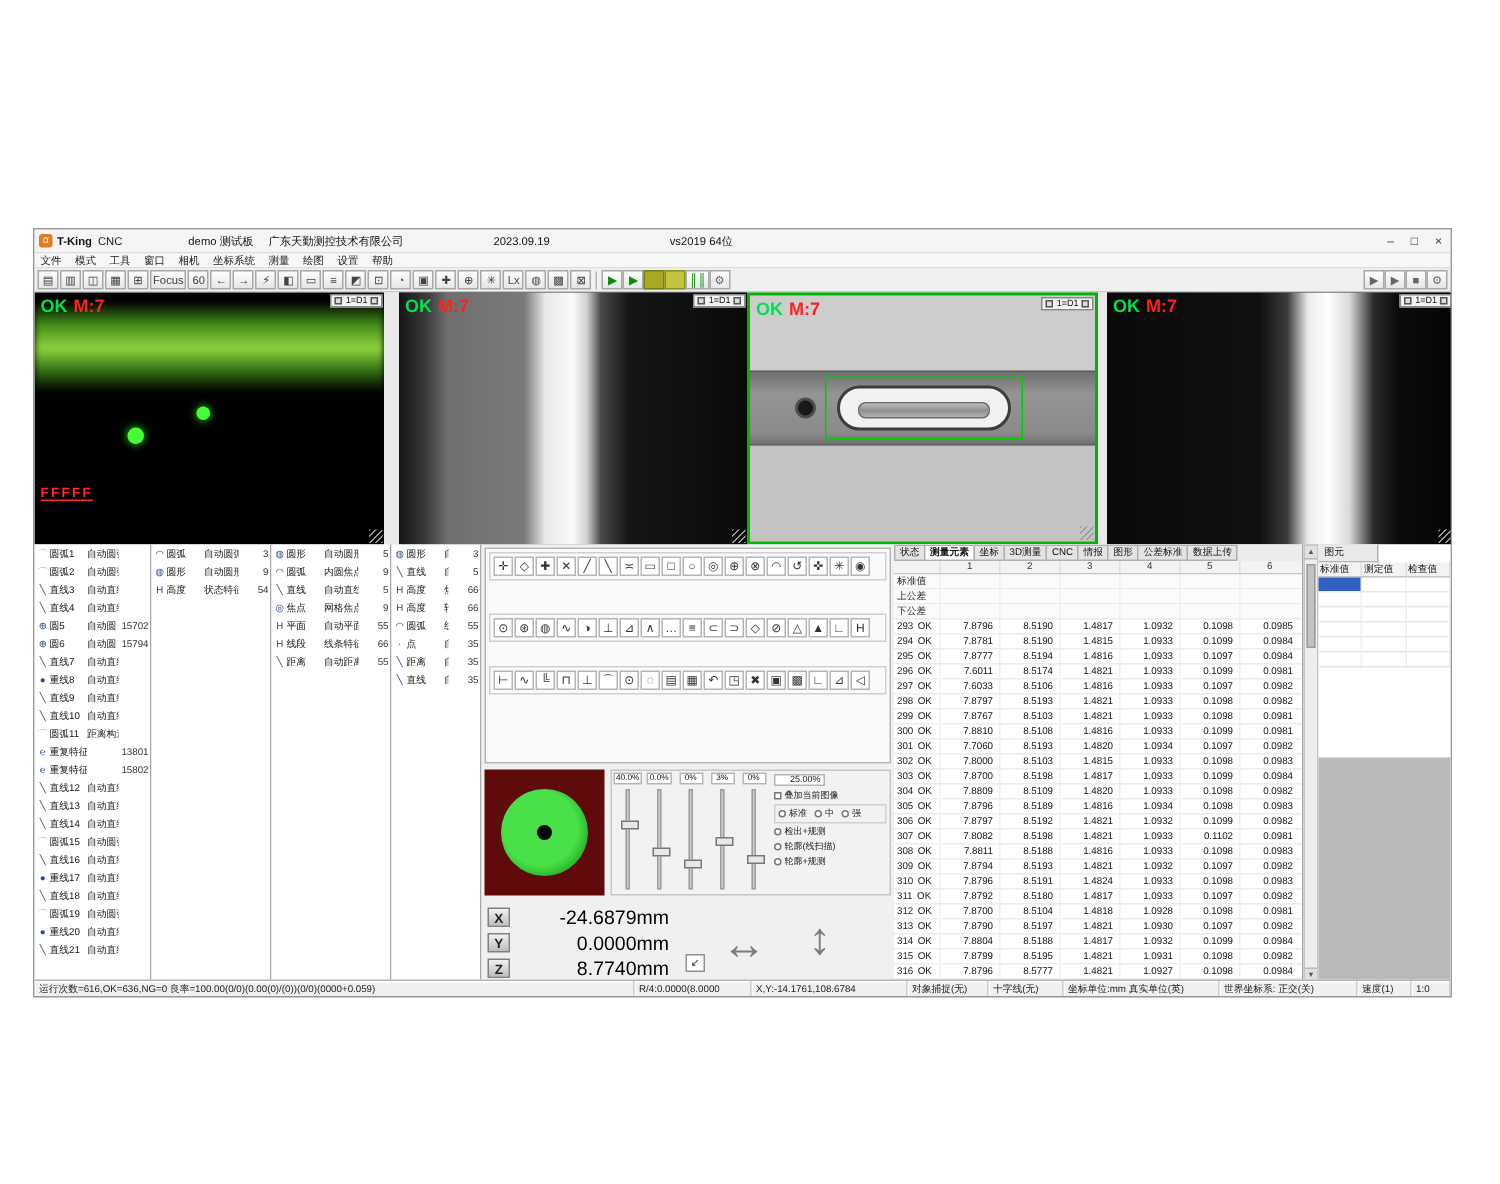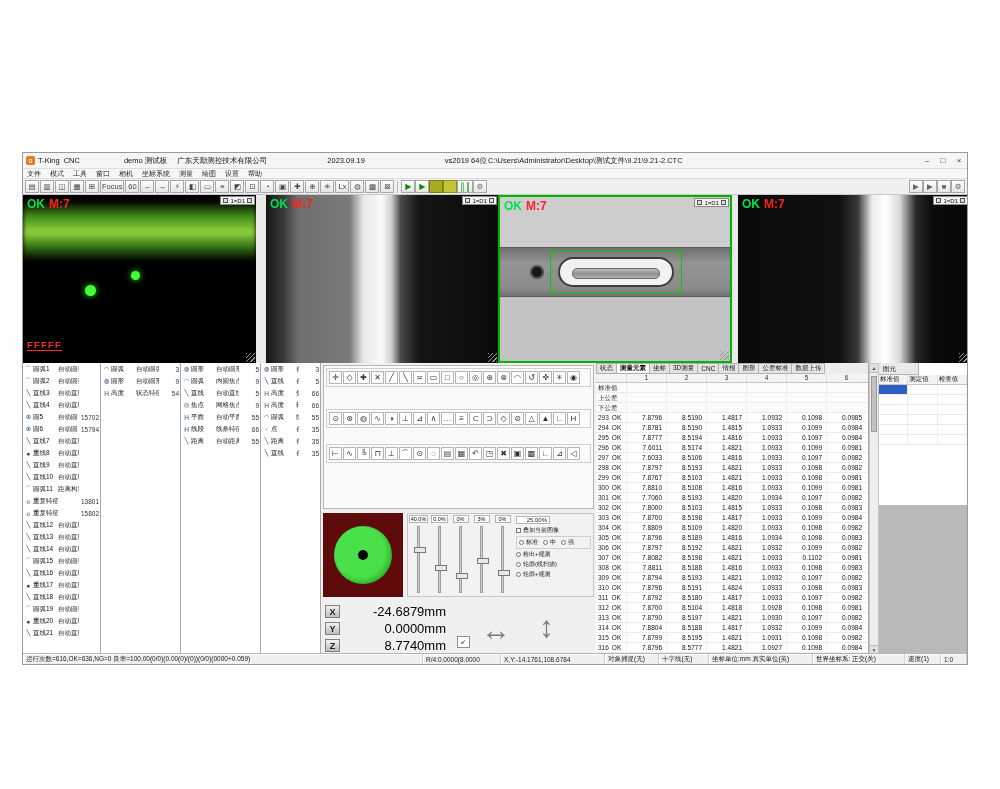--- a/index.html
+++ b/index.html
@@ -8,21 +8,21 @@
   *{box-sizing:border-box;}
 
   .win{position:absolute;left:22px;top:152px;width:946px;height:513px;
        background:#f0f0f0;border:1px solid #9a9a9a;overflow:hidden;}
 
   
   .titlebar{height:16px;display:flex;align-items:center;background:#f5f5f5;
             font-size:7.5px;white-space:nowrap;border-bottom:1px solid #ddd;}
   .appicon{width:9px;height:9px;border-radius:2px;background:#e07b1f;color:#fff;
            font-size:7px;line-height:9px;text-align:center;margin:0 3px;}
-  .t-app{font-weight:normal;margin-right:4px;}
+  .t-app{font-weight:bold;margin-right:4px;}
   .t-sub{margin-right:28px;}
   .t-user{margin-right:10px;margin-left:16px;}
   .t-co{margin-right:60px;}
   .t-date{margin-right:80px;}
   .t-build{margin-right:1px;}
   .t-path{color:#222;flex:1;overflow:hidden;text-overflow:ellipsis;}
   .winbtns{display:flex;margin-left:auto;}
   .wbtn{width:16px;height:12px;font-size:8px;line-height:12px;text-align:center;color:#333;}
 
   
@@ -59,21 +59,21 @@
   .ccsq{width:5px;height:5px;border:1px solid #555;background:#ddd;}
   .cclbl{font-size:6px;color:#111;}
   .grip{position:absolute;right:1px;bottom:1px;width:9px;height:9px;z-index:6;
         background:repeating-linear-gradient(135deg,#9a9a9a 0 1px,transparent 1px 3px);}
   
   .c1-glow{position:absolute;left:0;right:0;top:6px;height:60px;filter:blur(2px);
     background:linear-gradient(180deg,rgba(20,60,5,0) 0%,#3f8a18 25%,#8fd43e 52%,#2f6b12 78%,rgba(0,0,0,0) 100%);}
   .c1-dot{position:absolute;border-radius:50%;background:#46ff38;box-shadow:0 0 6px #35e02a;}
   .c1-dot.d1{left:62px;top:90px;width:11px;height:11px;}
   .c1-dot.d2{left:108px;top:76px;width:9px;height:9px;}
-  .cam-note{position:absolute;left:4px;bottom:12px;font-size:9px;font-weight:bold;
+  .cam-note{position:absolute;left:4px;bottom:29px;font-size:9px;font-weight:bold;
             color:#ff2a2a;letter-spacing:1.5px;border-bottom:1px solid #ff2a2a;z-index:5;}
   
   .c2-img{position:absolute;inset:0;background:linear-gradient(90deg,
      #141414 0%,#3c3c3c 8%,#6f6f6f 14%,#7a7a7a 36%,#e8e8e8 42%,#fafafa 50%,
      #cfcfcf 54%,#4a4a4a 58%,#151515 66%,#0a0a0a 100%);}
   .c4-img{position:absolute;inset:0;background:linear-gradient(90deg,
      #0a0a0a 0%,#101010 44%,#3a3a3a 52%,#ececec 58%,#ffffff 64%,#d8d8d8 70%,
      #2a2a2a 77%,#0b0b0b 84%,#050505 100%);}
   
   .c3-band{position:absolute;left:0;right:0;top:50px;height:50px;
@@ -212,21 +212,20 @@
 <div class="win">
 
   <div class="titlebar">
     <span class="appicon">α</span>
     <span class="t-app">T-King</span>
     <span class="t-sub">CNC</span>
     <span class="t-user">demo  测试板</span>
     <span class="t-co">广东天勤测控技术有限公司</span>
     <span class="t-date">2023.09.19</span>
     <span class="t-build">vs2019 64位</span>
-    <span class="t-path">C:\Users\Administrator\Desktop\测试文件\9.21\9.21-2.CTC</span>
     <span class="winbtns">
       <span class="wbtn">–</span>
       <span class="wbtn">□</span>
       <span class="wbtn">×</span>
     </span>
   </div>
 
   <div class="menubar">
 
   <span class="mitem">文件</span>

